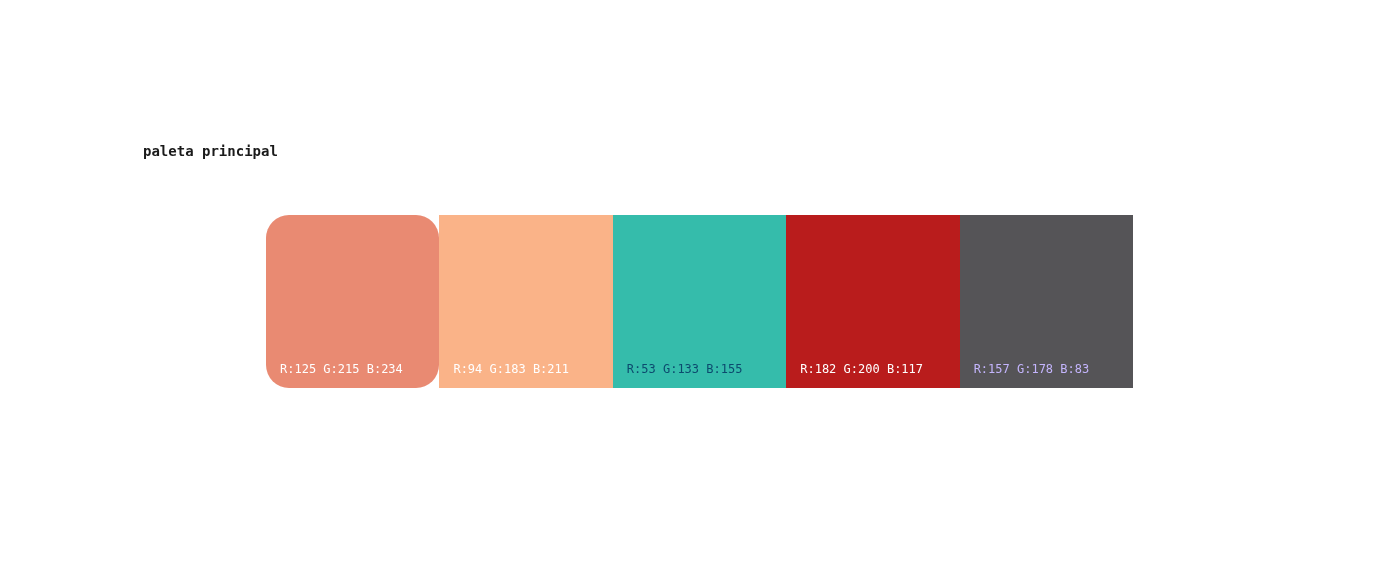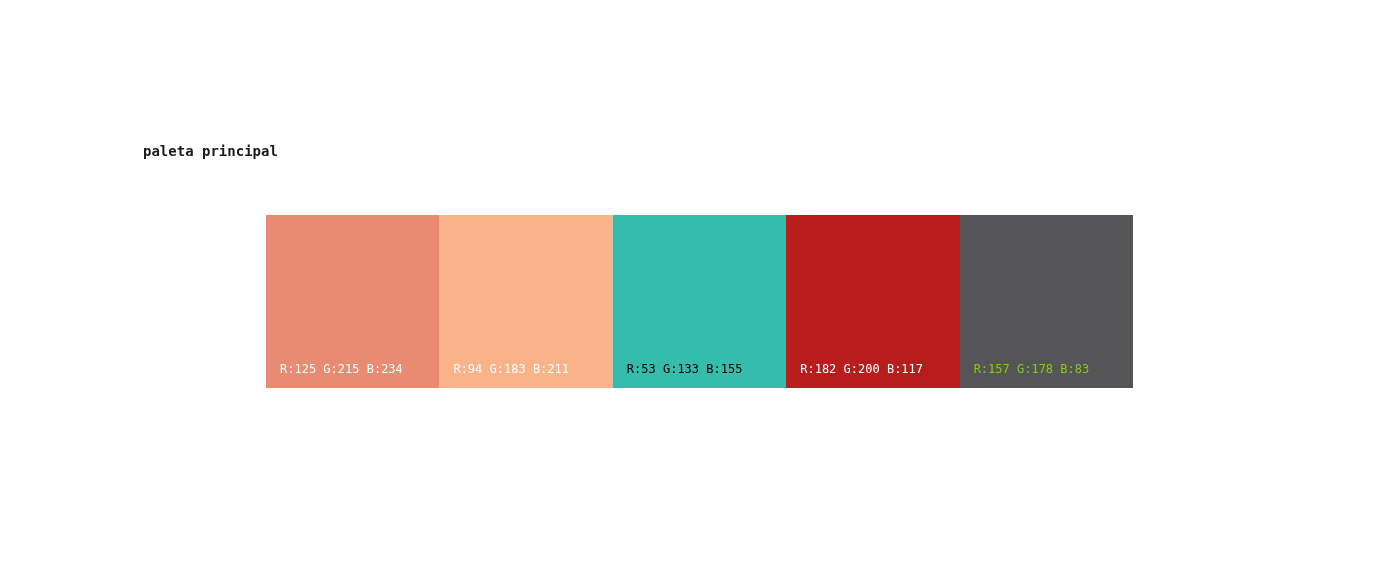--- a/index.html
+++ b/index.html
@@ -54,33 +54,33 @@
     font-family: "DejaVu Sans Mono", "Liberation Mono", monospace;
   }
 </style>
 </head>
 <body style="background-color: rgb(255, 255, 255);">
 
 <div id="palette-title" style="color: rgb(26, 26, 26);">paleta principal</div>
 
 <div id="palette-strip">
 
-  <div class="swatch" style="background-color: rgb(233, 138, 114);">
+  <div class="swatch" style="background-color: rgb(233, 138, 114); border-radius: 23px;">
     <span class="swatch-label" style="color: rgb(255, 255, 255);">R:125 G:215 B:234</span>
   </div>
 
   <div class="swatch" style="background-color: rgb(250, 179, 136);">
     <span class="swatch-label" style="color: rgb(255, 255, 255);">R:94 G:183 B:211</span>
   </div>
 
   <div class="swatch" style="background-color: rgb(53, 188, 171);">
-    <span class="swatch-label" style="color: #000000;">R:53 G:133 B:155</span>
+    <span class="swatch-label" style="color: #0c4a6e;">R:53 G:133 B:155</span>
   </div>
 
   <div class="swatch" style="background-color: #b91c1c;">
     <span class="swatch-label" style="color: rgb(255, 255, 255);">R:182 G:200 B:117</span>
   </div>
 
   <div class="swatch" style="background-color: rgb(85, 84, 87);">
-    <span class="swatch-label" style="color: #84cc16;">R:157 G:178 B:83</span>
+    <span class="swatch-label" style="color: #c4b5fd;">R:157 G:178 B:83</span>
   </div>
 
 </div>
 
 </body></html>

